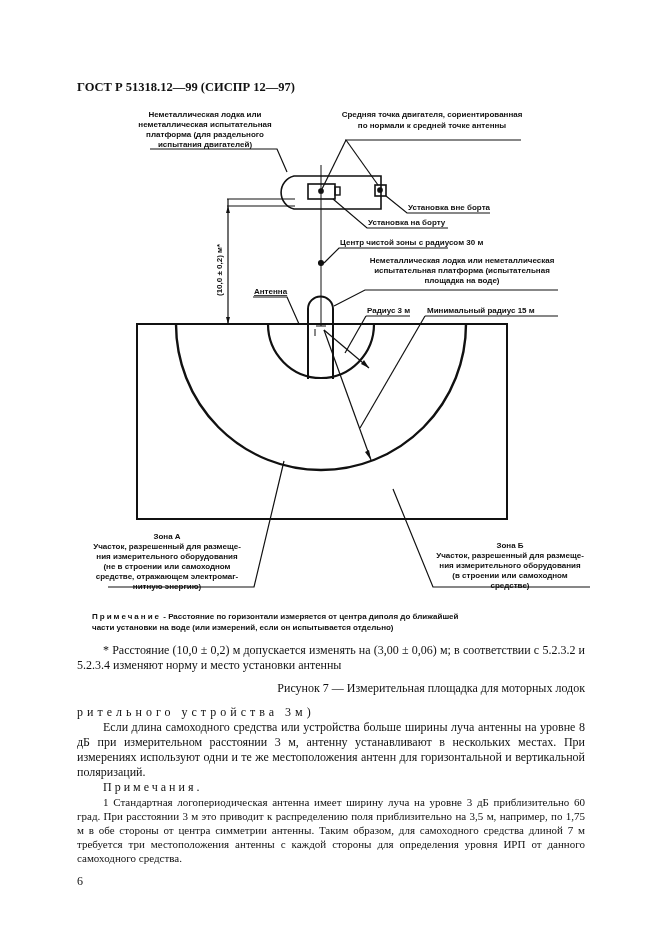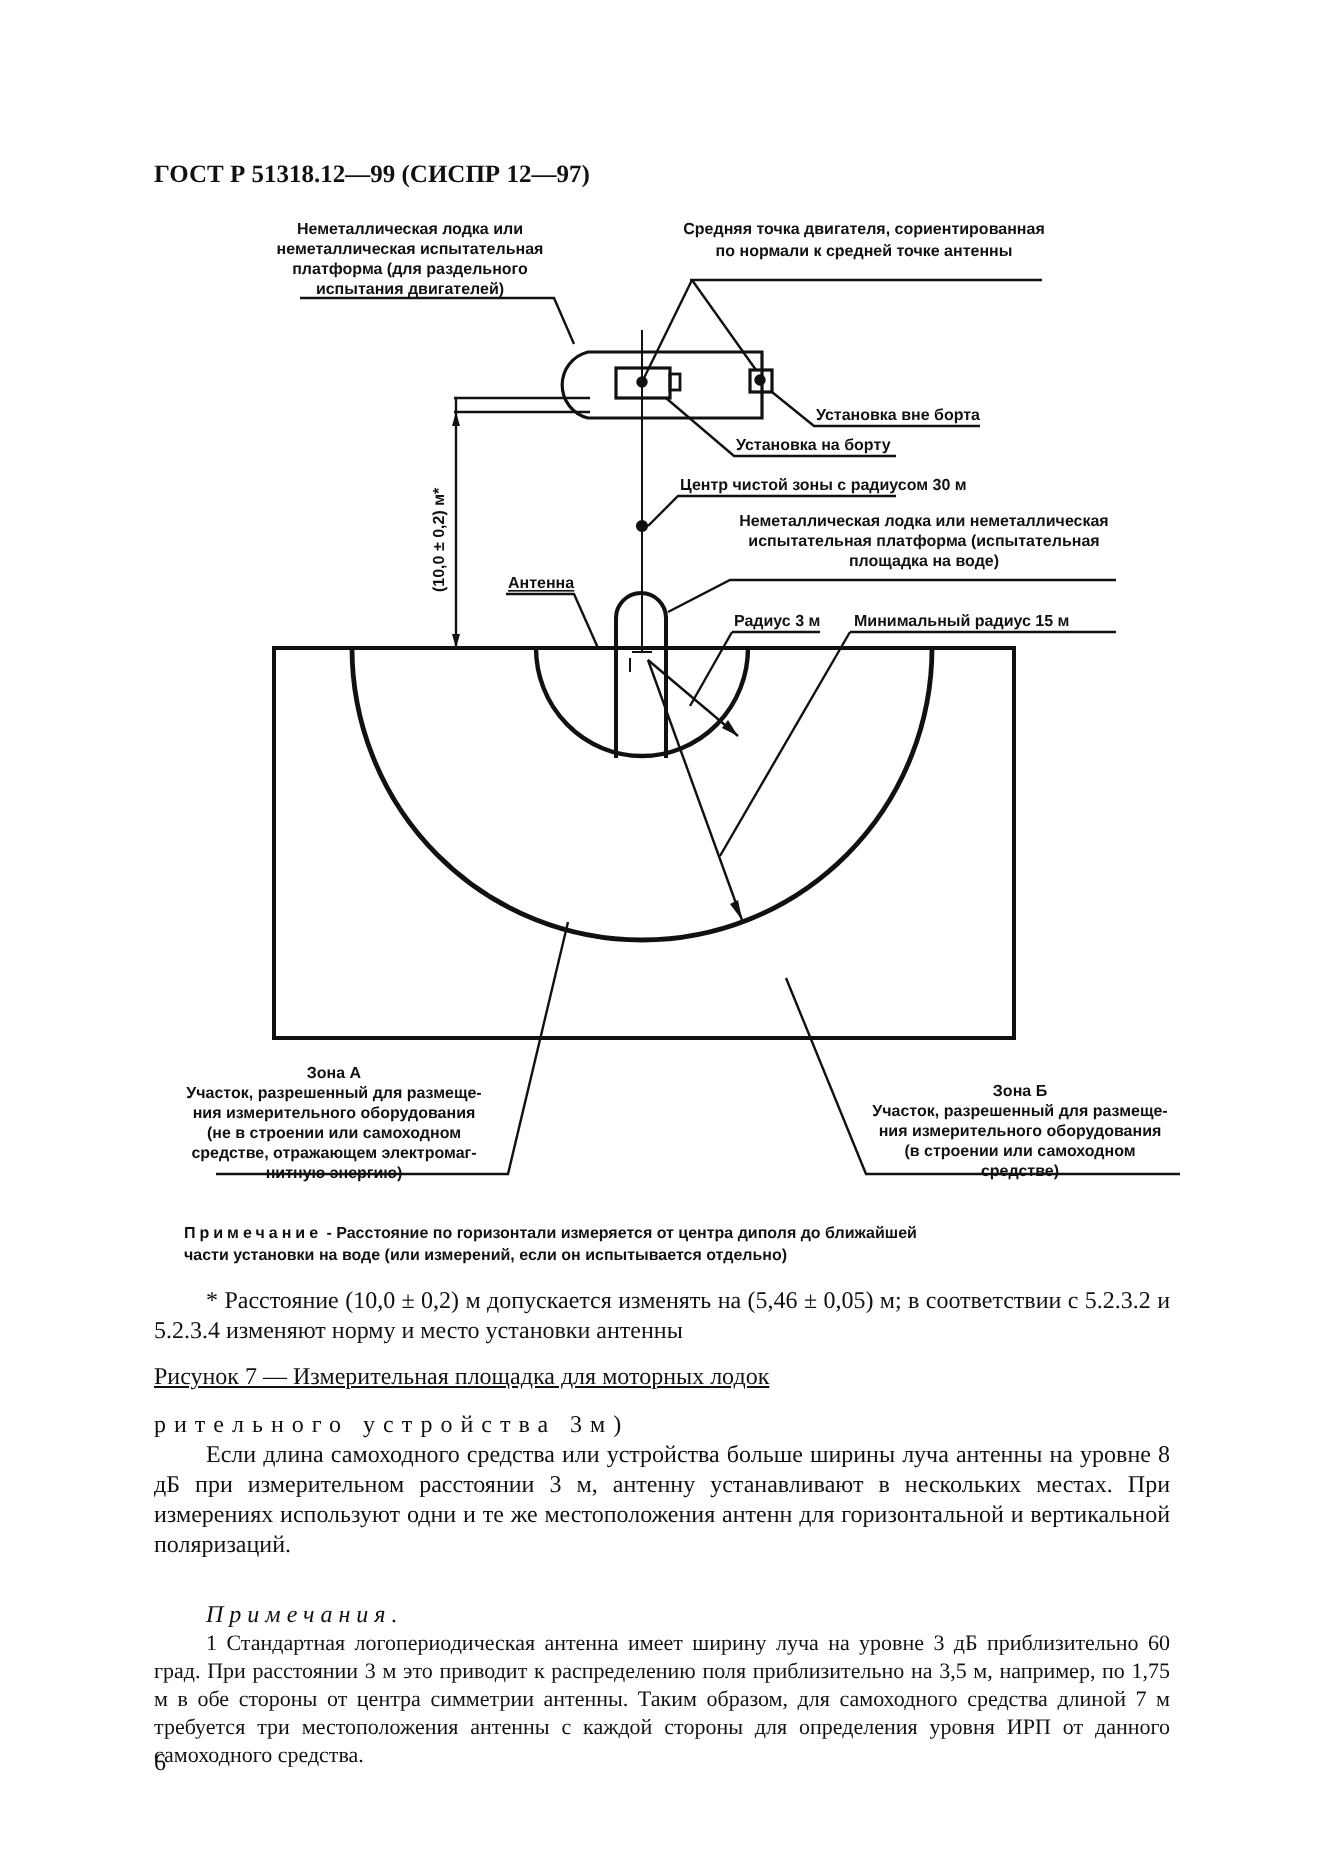--- a/index.html
+++ b/index.html
@@ -17,21 +17,21 @@
     font-family: "Liberation Sans", sans-serif; font-size: 8px; line-height: 11px; font-weight: bold;
   }
   .note-fig .spaced { letter-spacing: 2px; }
   .body-text {
     position: absolute; left: 77px; width: 508px;
     font-family: "Liberation Serif", serif; font-size: 12px; line-height: 15px;
     text-align: justify;
   }
   .indent { text-indent: 26px; }
   .spaced-h { letter-spacing: 4px; }
-  .center { text-align: left; text-decoration: underline; }
+  .center { text-align: right; }
   .page-num {
     position: absolute; left: 77px; top: 874px;
     font-family: "Liberation Serif", serif; font-size: 12px;
   }
   p { margin: 0; }
 </style>
 </head>
 <body>
 
 <div class="page">
@@ -130,26 +130,26 @@
       <text x="510" y="588">средстве)</text>
     </g>
   </svg>
 
   <div class="note-fig">
     <span class="spaced">Примечание</span><span> - Расстояние по горизонтали измеряется от центра диполя до ближайшей</span><br>
     <span>части установки на воде (или измерений, если он испытывается отдельно)</span>
   </div>
 
   <div class="body-text" style="top:643px;">
-    <p class="indent">* Расстояние  (10,0 ± 0,2) м  допускается  изменять  на  (5,46 ± 0,05) м;  в  соответствии  с  5.2.3.2 и 5.2.3.4 изменяют норму и место установки антенны</p>
+    <p class="indent">* Расстояние  (10,0 ± 0,2) м  допускается  изменять  на  (3,00 ± 0,06) м;  в  соответствии  с  5.2.3.2 и 5.2.3.4 изменяют норму и место установки антенны</p>
   </div>
 
   <div class="body-text center" style="top:681px;">Рисунок 7 — Измерительная площадка для моторных лодок</div>
 
   <div class="body-text" style="top:705px;">
     <p class="spaced-h">рительного устройства 3м)</p>
     <p class="indent">Если длина самоходного средства или устройства больше ширины луча антенны на уровне 8 дБ при измерительном расстоянии 3 м, антенну устанавливают в нескольких местах. При  измерениях используют одни и те же местоположения антенн для горизонтальной и вертикальной поляризаций.</p>
-    <p class="indent spaced-h" style="margin-top:20px; letter-spacing:3px;font-style:italic;">Примечания.</p>
+    <p class="indent spaced-h" style="margin-top:0; letter-spacing:3px;">Примечания.</p>
     <p class="indent" style="font-size:11px; line-height:14px;">1 Стандартная логопериодическая антенна имеет ширину луча на уровне 3 дБ приблизительно 60 град. При расстоянии 3 м это приводит к распределению поля приблизительно на 3,5 м, например, по 1,75 м в обе стороны от центра симметрии антенны. Таким образом, для самоходного средства длиной 7 м требуется три местоположения антенны с каждой стороны для определения уровня ИРП от данного самоходного средства.</p>
   </div>
 
   <div class="page-num">6</div>
 </div>
 
 </body></html>

